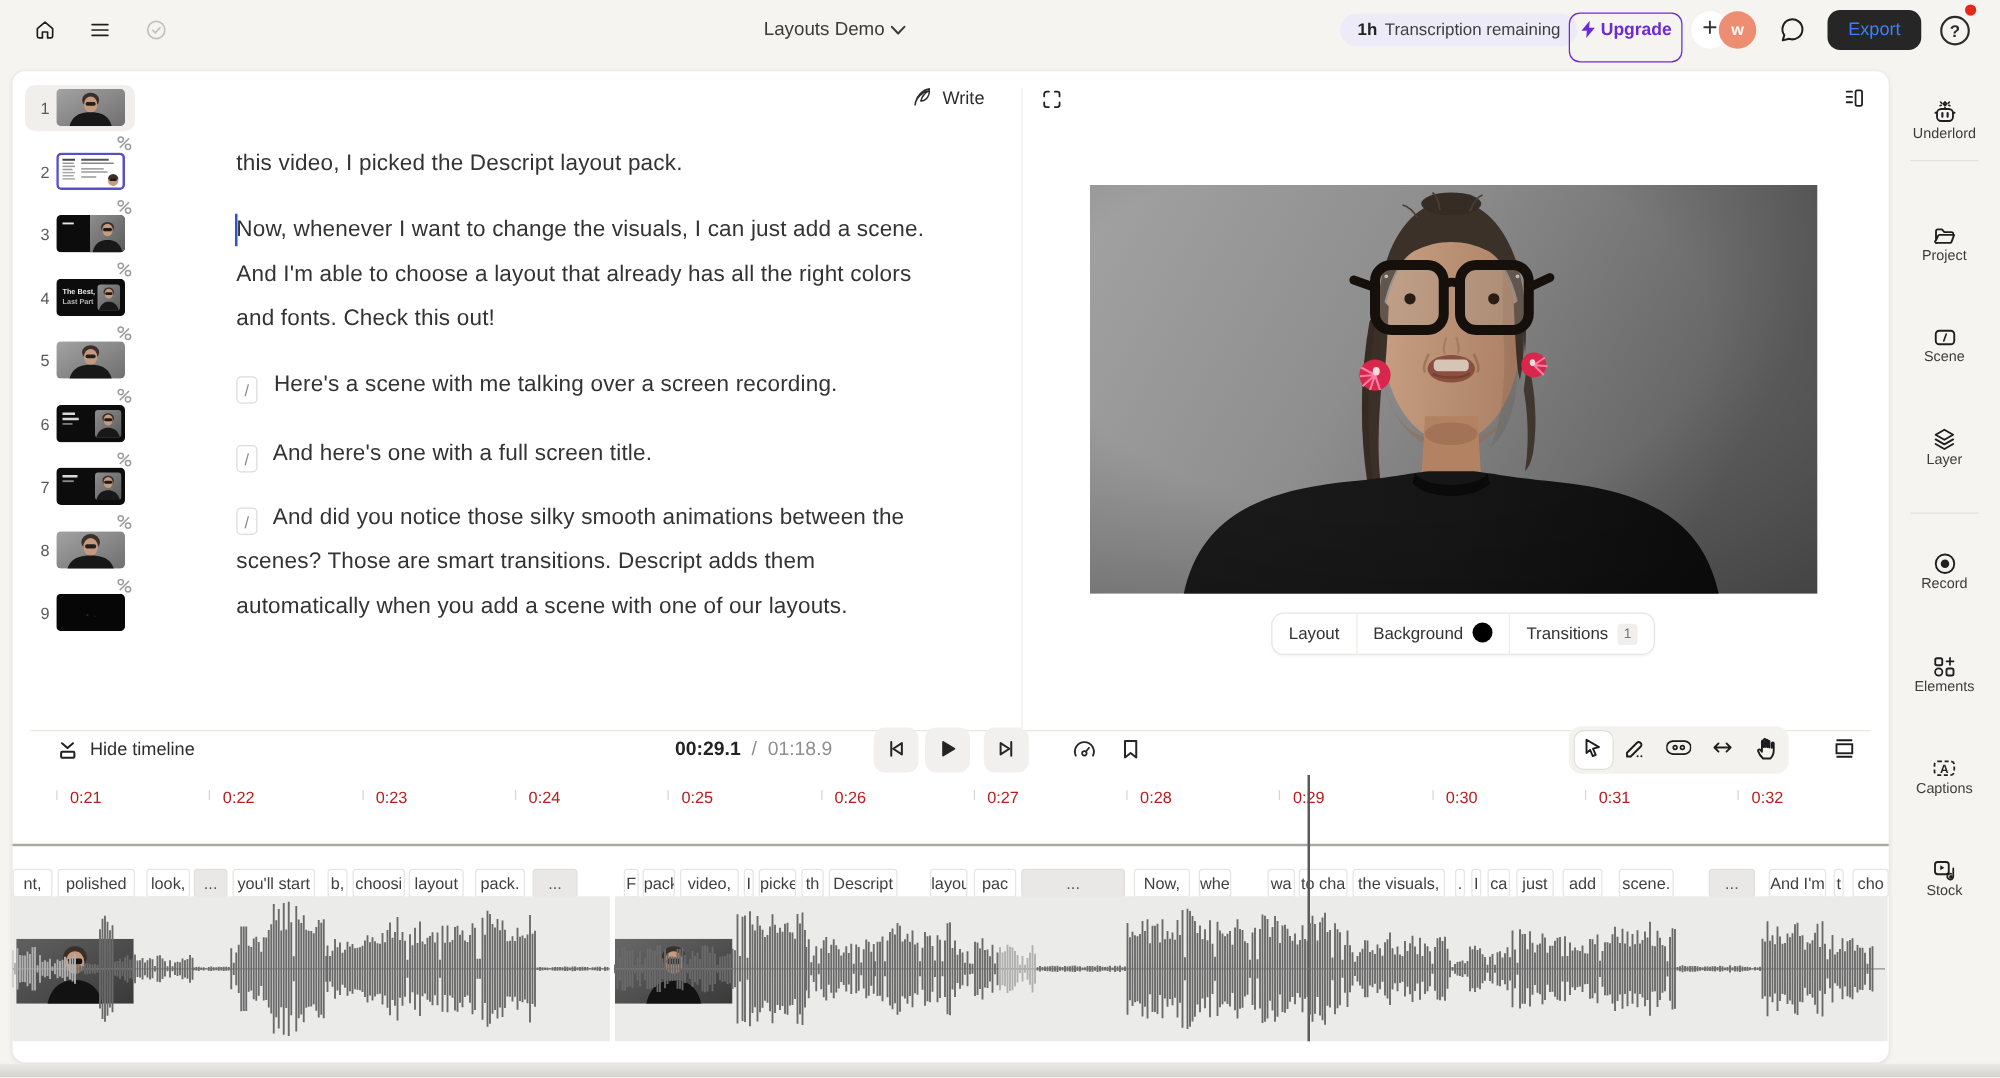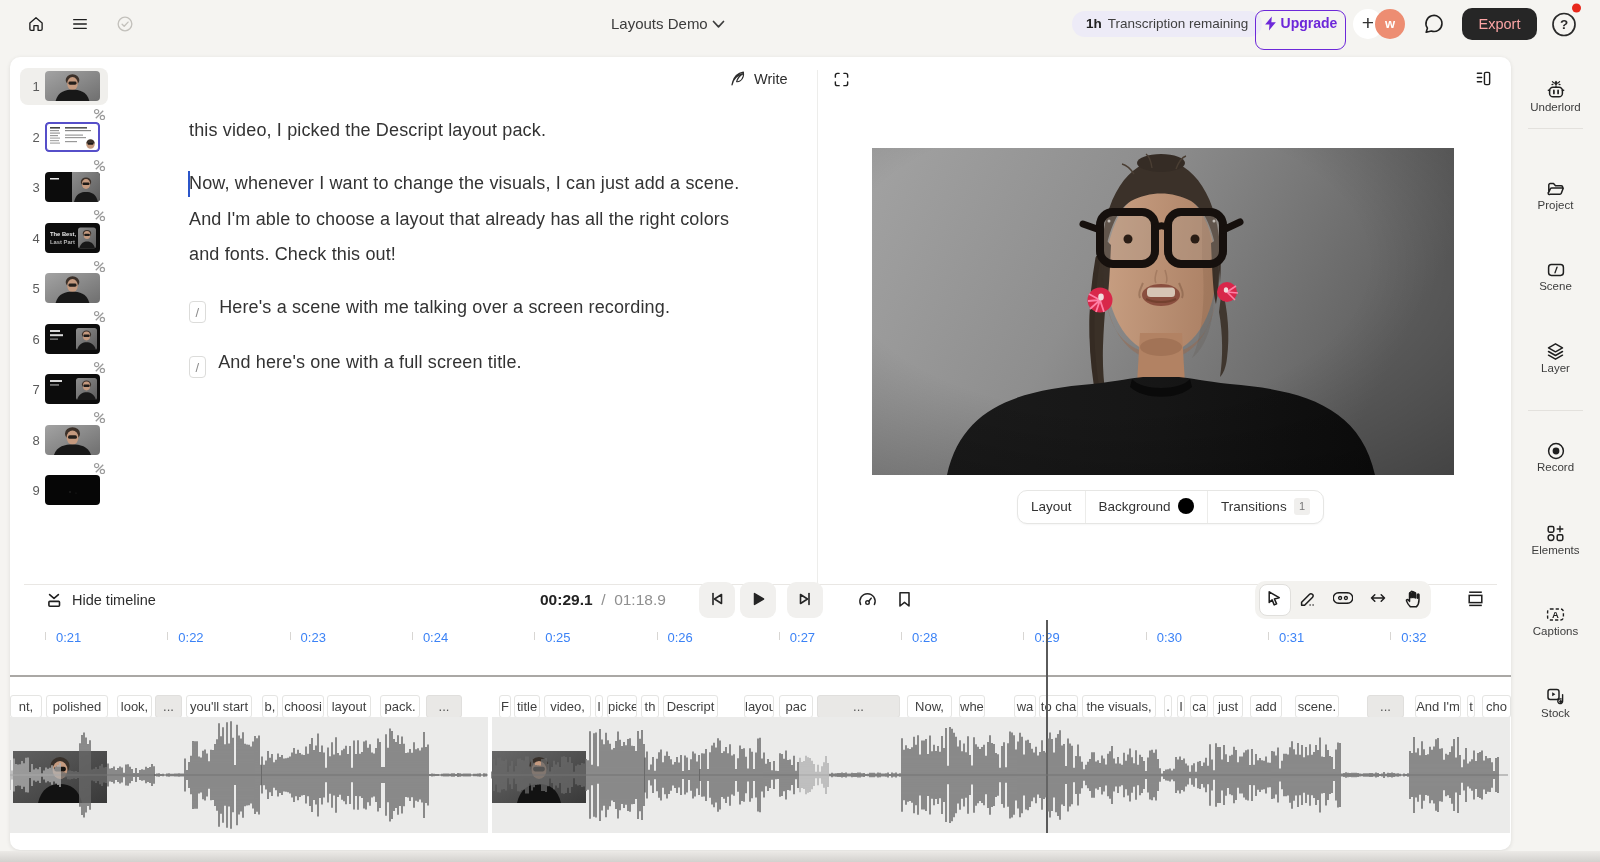--- a/index.html
+++ b/index.html
@@ -9,21 +9,21 @@
 svg { display:block; }
 
 
 #topbar { position:absolute; left:0; top:0; width:1600px; height:48px; }
 .tb-title { position:absolute; top:0; height:48px; line-height:48px; font-size:15.5px; color:#3b3b3b; }
 #pill { position:absolute; left:1072px; top:11px; height:26px; border-radius:13px; background:#edebf7; font-size:13.5px; color:#3f3f3f; line-height:26px; padding:0 14px; }
 #pill b { font-weight:700; color:#222; margin-right:6px; }
 #upgrade { position:absolute; left:1255px; top:10px; width:91px; height:40px; border:1.5px solid #6d28d9; border-radius:9px; color:#6d28d9; font-size:14px; font-weight:700; line-height:25px; text-align:center; }
 #avplus { position:absolute; left:1353px; top:9px; width:30px; height:30px; border-radius:50%; background:#fff; text-align:center; line-height:27px; font-size:21px; color:#333; font-weight:300; z-index:1;}
 #avw { position:absolute; left:1375px; top:9px; width:30px; height:30px; border-radius:50%; background:#ed8d72; text-align:center; line-height:30px; font-size:13px; color:#fff; font-weight:700; z-index:2;}
-#export { position:absolute; left:1462px; top:8px; width:75px; height:32px; background:#262626; border-radius:10px; color:#fca5a5; font-size:14.5px; font-weight:500; text-align:center; line-height:32px; }
+#export { position:absolute; left:1462px; top:8px; width:75px; height:32px; background:#262626; border-radius:10px; color:#3b82f6; font-size:14.5px; font-weight:500; text-align:center; line-height:32px; }
 
 
 .rs-item { position:absolute; width:89px; left:1511px; text-align:center; font-size:11.5px; color:#3c3c3c; }
 .rs-item svg { margin:0 auto; }
 .rs-div { position:absolute; left:1528px; width:55px; height:1px; background:#e3e1dd; }
 
 
 #card { position:absolute; left:10px; top:57px; width:1501px; height:793px; background:#fff; border-radius:10px; box-shadow:0 1px 4px rgba(0,0,0,.10); }
 
 
@@ -53,21 +53,21 @@
 #tlsep { position:absolute; left:14px; top:527px; width:1473px; height:1px; background:#e9e7e4; }
 .ctlbtn { position:absolute; top:525px; width:36px; height:36px; background:#f1f0ee; border-radius:9px; }
 .ctlbtn svg { margin:8px auto 0; }
 #timecur { position:absolute; left:530px; top:525px; font-size:15.5px; color:#8f8f8f; line-height:36px;}
 #timecur b { color:#232323; font-weight:700; }
 #tooltray { position:absolute; left:1245px; top:524px; width:176px; height:38px; background:#f3f2ef; border-radius:10px; }
 #cursorbtn { position:absolute; left:1249px; top:527px; width:32px; height:32px; background:#fff; border:1px solid #e0dfdc; border-radius:8px; }
 
 
 .tick { position:absolute; width:1px; height:8px; background:#d8d6d3; top:575px;}
-.tlabel { position:absolute; top:573px; font-size:13px; color:#3b82f6; }
+.tlabel { position:absolute; top:573px; font-size:13px; color:#b91c1c; }
 
 
 #wfsep { position:absolute; left:0px; top:618px; width:1501px; height:2px; background:#aaa8a5; }
 .wd { position:absolute; height:23px; background:#fff; border:1px solid #e5e5e3; border-radius:3px; line-height:21px; text-align:center; overflow:hidden; white-space:nowrap; font-size:13px; color:#3f3f3f; top:638px; }
 .wd.dots { background:#e9e8e6; border-color:#e0dfdd; color:#555; }
 .clipbg { position:absolute; top:660px; height:116px; background:#ebebea; }
 .tlthumb { position:absolute; top:694px; width:94px; height:52px; }
 #playhead { position:absolute; left:1036px; top:563px; width:2px; height:213px; background:#5a5a5a; }
 </style>
 </head>
@@ -437,20 +437,21 @@
       <path d="M2.5 3.5 H7 M2.5 8 H7 M2.5 12.5 H7" fill="none" stroke="#1f1f1f" stroke-width="1.5" stroke-linecap="round" stroke-linejoin="round"></path>
       <rect x="10" y="2.5" width="5.5" height="13" rx="1.5" fill="none" stroke="#1f1f1f" stroke-width="1.5" stroke-linecap="round" stroke-linejoin="round"></rect>
     </svg>
 
   <div id="vdiv"></div>
   <div id="script">
     <p>this video, I picked the Descript layout pack.</p>
     <p>Now, whenever I want to change the visuals, I can just add a scene.<br>And I'm able to choose a layout that already has all the right colors<br>and fonts. Check this out!</p>
     <p class="s1"><span class="slash">/</span> Here's a scene with me talking over a screen recording.</p>
     <p class="s3"><span class="slash">/</span> And here's one with a full screen title.</p>
+    <p><span class="slash">/</span> And did you notice those silky smooth animations between the<br>scenes? Those are smart transitions. Descript adds them<br>automatically when you add a scene with one of our layouts.</p>
   </div>
   <div id="caret"></div>
   <div id="video">
       <svg width="582" height="327" viewBox="0 0 582 327">
 <defs>
 <linearGradient id="vbg" x1="0" y1="0" x2="1" y2="0.3">
             <stop offset="0" stop-color="#a2a2a2"></stop>
             <stop offset="0.45" stop-color="#8e8e8e"></stop>
             <stop offset="1" stop-color="#5f5f5f"></stop>
           </linearGradient>
@@ -607,21 +608,21 @@
 <div class="wd" style="left:36px;width:62px;">polished</div>
 <div class="wd" style="left:107px;width:35px;">look,</div>
 <div class="wd dots" style="left:145px;width:27px;">...</div>
 <div class="wd" style="left:176px;width:66px;">you'll start</div>
 <div class="wd" style="left:252px;width:16px;">b,</div>
 <div class="wd" style="left:272px;width:42px;">choosi</div>
 <div class="wd" style="left:317px;width:44px;">layout</div>
 <div class="wd" style="left:370px;width:40px;">pack.</div>
 <div class="wd dots" style="left:416px;width:36px;">...</div>
 <div class="wd" style="left:489px;width:12px;">F</div>
-<div class="wd" style="left:504px;width:26px;">title</div>
+<div class="wd" style="left:504px;width:26px;">pack</div>
 <div class="wd" style="left:534px;width:47px;">video,</div>
 <div class="wd" style="left:585px;width:8px;">I</div>
 <div class="wd" style="left:597px;width:30px;">picke</div>
 <div class="wd" style="left:631px;width:18px;">th</div>
 <div class="wd" style="left:653px;width:55px;">Descript</div>
 <div class="wd" style="left:734px;width:30px;">layou</div>
 <div class="wd" style="left:769px;width:34px;">pac</div>
 <div class="wd dots" style="left:807px;width:83px;">...</div>
 <div class="wd" style="left:897px;width:45px;">Now,</div>
 <div class="wd" style="left:949px;width:26px;">whene</div>

